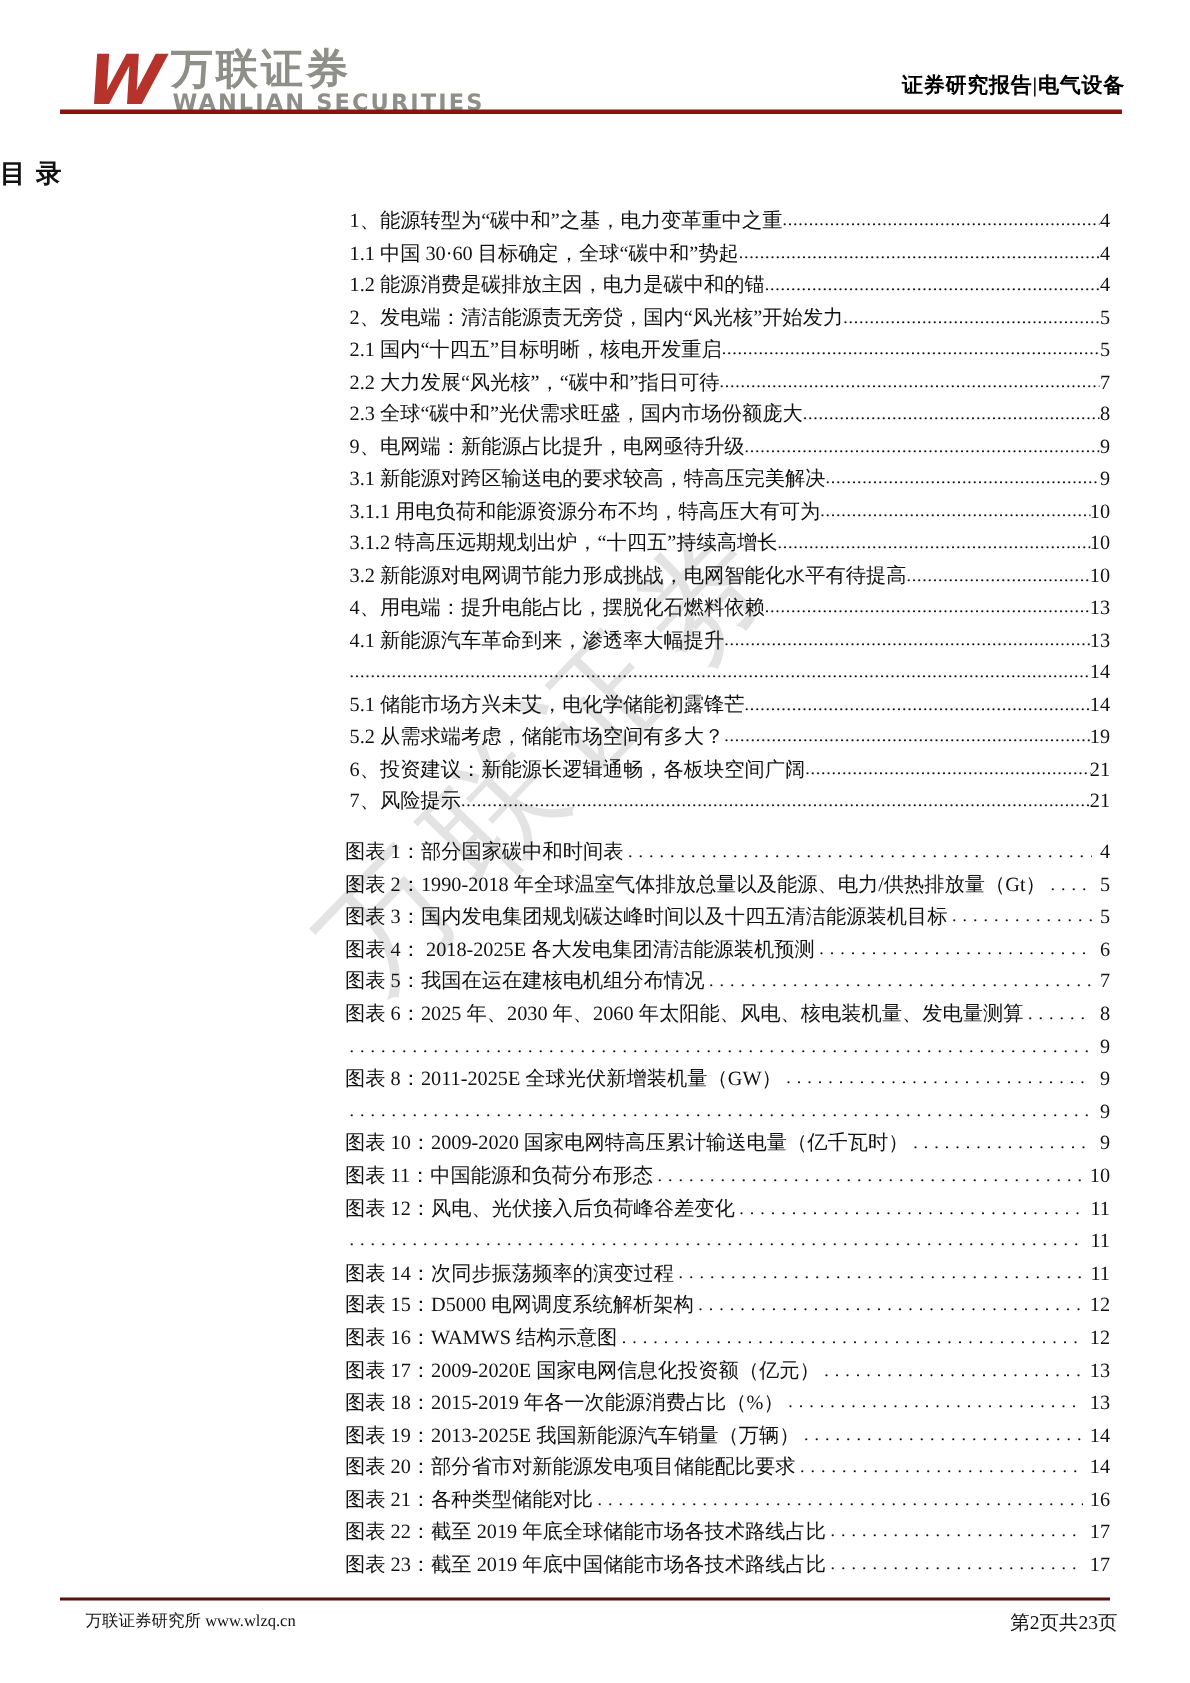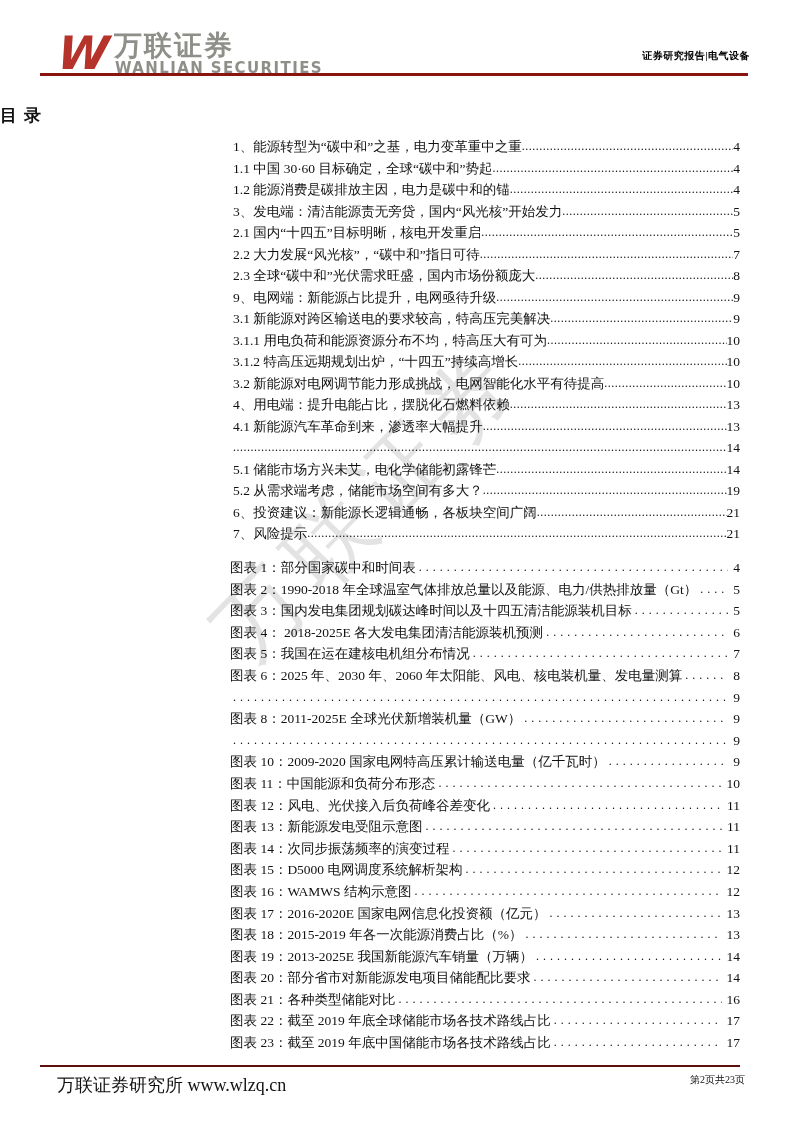--- a/index.html
+++ b/index.html
@@ -15,21 +15,21 @@
   }
   .logo-cn{
     position:absolute;left:114px;top:32px;font-family:"DejaVu Sans",sans-serif;
     font-size:28px;font-weight:700;color:var(--logo-gray,#8f8f8a);letter-spacing:2px;line-height:1;
   }
   .logo-en{
     position:absolute;left:115px;top:61px;font-family:"DejaVu Sans",sans-serif;
     font-size:15px;font-weight:700;color:var(--logo-gray,#8f8f8a);letter-spacing:1.4px;line-height:1;
   }
   .report-type{
-    position:absolute;right:43px;top:51px;font-size:10px;font-weight:700;color:#000;
+    position:absolute;right:43px;top:51px;font-size:14px;font-weight:700;color:#000;
     letter-spacing:0.5px;line-height:1;
   }
   .header-rule{position:absolute;left:40px;top:73px;width:708px;height:3px;background:var(--rule-red,#8a1410);}
   
   .watermark{
     position:absolute;left:150px;top:450px;width:440px;text-align:center;
     font-size:86px;letter-spacing:14px;color:var(--watermark-gray,#c9c9c9);opacity:0.5;
     transform:rotate(-46deg);z-index:0;line-height:1.2;pointer-events:none;white-space:nowrap;
   }
   
@@ -44,22 +44,22 @@
   #toc-list .row{height:21.5px;line-height:21.5px;font-size:13.5px;}
   #fig-list .row{height:21.6px;line-height:21.6px;font-size:13.5px;}
   .row .t{flex:0 0 auto;}
   .row .leader{flex:1 1 auto;overflow:hidden;font-size:12px;}
   #toc-list .leader{letter-spacing:0.5px;}
   #fig-list .leader{letter-spacing:4px;margin-left:3px;}
   .row .p{flex:0 0 auto;text-align:right;}
   #fig-list .p{margin-left:5px;}
   
   .footer-rule{position:absolute;left:40px;top:1065px;width:700px;height:2px;background:var(--footer-rule,#5d0f0a);}
-  .footer-left{position:absolute;left:57px;top:1073px;font-size:18px;}
-  .footer-right{position:absolute;right:48px;top:1073px;font-size:10px;margin-left:20px;}
+  .footer-left{position:absolute;left:57px;top:1073px;font-size:11px;}
+  .footer-right{position:absolute;right:48px;top:1073px;font-size:13px;margin-left:20px;}
 </style>
 </head>
 <body>
 
 <div class="page">
 
   <div>
     <span class="logo-w">W</span>
     <span class="logo-cn">万联证券</span>
     <span class="logo-en">WANLIAN SECURITIES</span>
@@ -81,21 +81,21 @@
         <span class="t">1.1 中国 30·60 目标确定，全球“碳中和”势起</span>
         <span class="leader">............................................................................................................................................................................................................................................................................................................</span>
         <span class="p">4</span>
       </div>
       <div class="row">
         <span class="t">1.2 能源消费是碳排放主因，电力是碳中和的锚 </span>
         <span class="leader">............................................................................................................................................................................................................................................................................................................</span>
         <span class="p">4</span>
       </div>
       <div class="row">
-        <span class="t">3、发电端：清洁能源责无旁贷，国内“风光核”开始发力 </span>
+        <span class="t">2、发电端：清洁能源责无旁贷，国内“风光核”开始发力 </span>
         <span class="leader">............................................................................................................................................................................................................................................................................................................</span>
         <span class="p">5</span>
       </div>
       <div class="row">
         <span class="t">2.1 国内“十四五”目标明晰，核电开发重启 </span>
         <span class="leader">............................................................................................................................................................................................................................................................................................................</span>
         <span class="p">5</span>
       </div>
       <div class="row">
         <span class="t">2.2 大力发展“风光核”，“碳中和”指日可待 </span>
@@ -221,41 +221,40 @@
         <span class="t">图表 11：中国能源和负荷分布形态 </span>
         <span class="leader">............................................................................................................................................................................................................................................................................................................</span>
         <span class="p">10</span>
       </div>
       <div class="row">
         <span class="t">图表 12：风电、光伏接入后负荷峰谷差变化 </span>
         <span class="leader">............................................................................................................................................................................................................................................................................................................</span>
         <span class="p">11</span>
       </div>
       <div class="row">
-        <span class="t">图表 13：新能源发电受阻示意图 </span>
         <span class="leader">............................................................................................................................................................................................................................................................................................................</span>
         <span class="p">11</span>
       </div>
       <div class="row">
         <span class="t">图表 14：次同步振荡频率的演变过程 </span>
         <span class="leader">............................................................................................................................................................................................................................................................................................................</span>
         <span class="p">11</span>
       </div>
       <div class="row">
         <span class="t">图表 15：D5000 电网调度系统解析架构</span>
         <span class="leader">............................................................................................................................................................................................................................................................................................................</span>
         <span class="p">12</span>
       </div>
       <div class="row">
         <span class="t">图表 16：WAMWS 结构示意图</span>
         <span class="leader">............................................................................................................................................................................................................................................................................................................</span>
         <span class="p">12</span>
       </div>
       <div class="row">
-        <span class="t">图表 17：2016-2020E 国家电网信息化投资额（亿元） </span>
+        <span class="t">图表 17：2009-2020E 国家电网信息化投资额（亿元） </span>
         <span class="leader">............................................................................................................................................................................................................................................................................................................</span>
         <span class="p">13</span>
       </div>
       <div class="row">
         <span class="t">图表 18：2015-2019 年各一次能源消费占比（%） </span>
         <span class="leader">............................................................................................................................................................................................................................................................................................................</span>
         <span class="p">13</span>
       </div>
       <div class="row">
         <span class="t">图表 19：2013-2025E 我国新能源汽车销量（万辆） </span>

